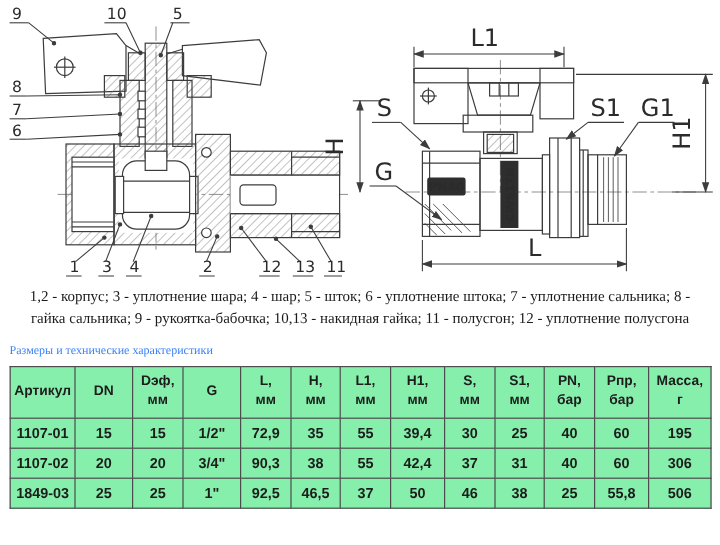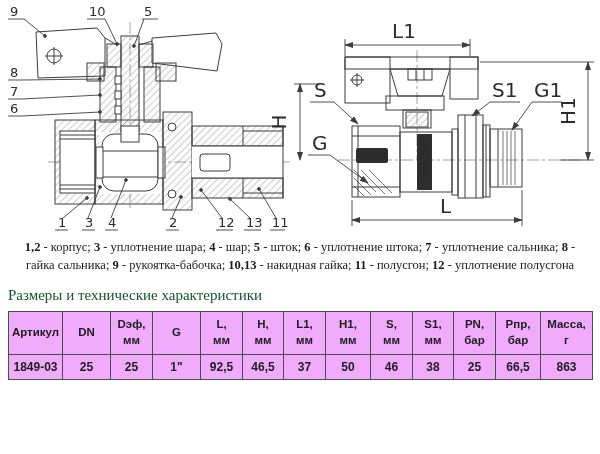--- a/index.html
+++ b/index.html
@@ -11,30 +11,30 @@
   .drawings { display:block; }
   svg text { font-family:"DejaVu Sans", sans-serif; fill:#2b2b2b; }
   .callout { font-size:13px; }
   .dimlbl  { font-size:20px; }
 
   .legend {
     width:552px; margin:6px auto 0; text-align:center;
     font-family:"Liberation Serif", serif; font-size:12.5px;
     line-height:18px; color:#1c1c1c;
   }
-  .legend b { font-weight:bold; }
+  .legend b { font-weight:normal; }
 
   .title {
-    font-family:"Liberation Serif", serif; font-size:15px;
-    color:#14532d; margin:13px 0 7px 8px;
+    font-family:"Liberation Serif", serif; font-size:10px;
+    color:#3b82f6; margin:13px 0 7px 8px;
   }
 
   table.spec {
     margin-left:8px; border-collapse:collapse; table-layout:fixed;
-    width:584px; background:#f0abfc;
+    width:584px; background:#86efac;
   }
   table.spec th, table.spec td {
     border:1px solid #4c4c4c; text-align:center; vertical-align:middle;
     padding:0; color:#1d1d1d;
   }
   table.spec th { font-size:11.5px; font-weight:bold; height:42px; }
   table.spec th div { line-height:1.35; }
   table.spec td { font-size:12px; font-weight:bold; height:24px; }
 </style>
 </head>
@@ -332,28 +332,58 @@
           <div>бар</div>
         </th>
         <th>
           <div>Масса,</div>
           <div>г</div>
         </th>
       </tr>
   </thead>
   <tbody>
       <tr>
+        <td>1107-01</td>
+        <td>15</td>
+        <td>15</td>
+        <td>1/2"</td>
+        <td>72,9</td>
+        <td>35</td>
+        <td>55</td>
+        <td>39,4</td>
+        <td>30</td>
+        <td>25</td>
+        <td>40</td>
+        <td>60</td>
+        <td>195</td>
+      </tr>
+      <tr>
+        <td>1107-02</td>
+        <td>20</td>
+        <td>20</td>
+        <td>3/4"</td>
+        <td>90,3</td>
+        <td>38</td>
+        <td>55</td>
+        <td>42,4</td>
+        <td>37</td>
+        <td>31</td>
+        <td>40</td>
+        <td>60</td>
+        <td>306</td>
+      </tr>
+      <tr>
         <td>1849-03</td>
         <td>25</td>
         <td>25</td>
         <td>1"</td>
         <td>92,5</td>
         <td>46,5</td>
         <td>37</td>
         <td>50</td>
         <td>46</td>
         <td>38</td>
         <td>25</td>
-        <td>66,5</td>
-        <td>863</td>
+        <td>55,8</td>
+        <td>506</td>
       </tr>
     </tbody>
 </table>
 
 </body></html>

